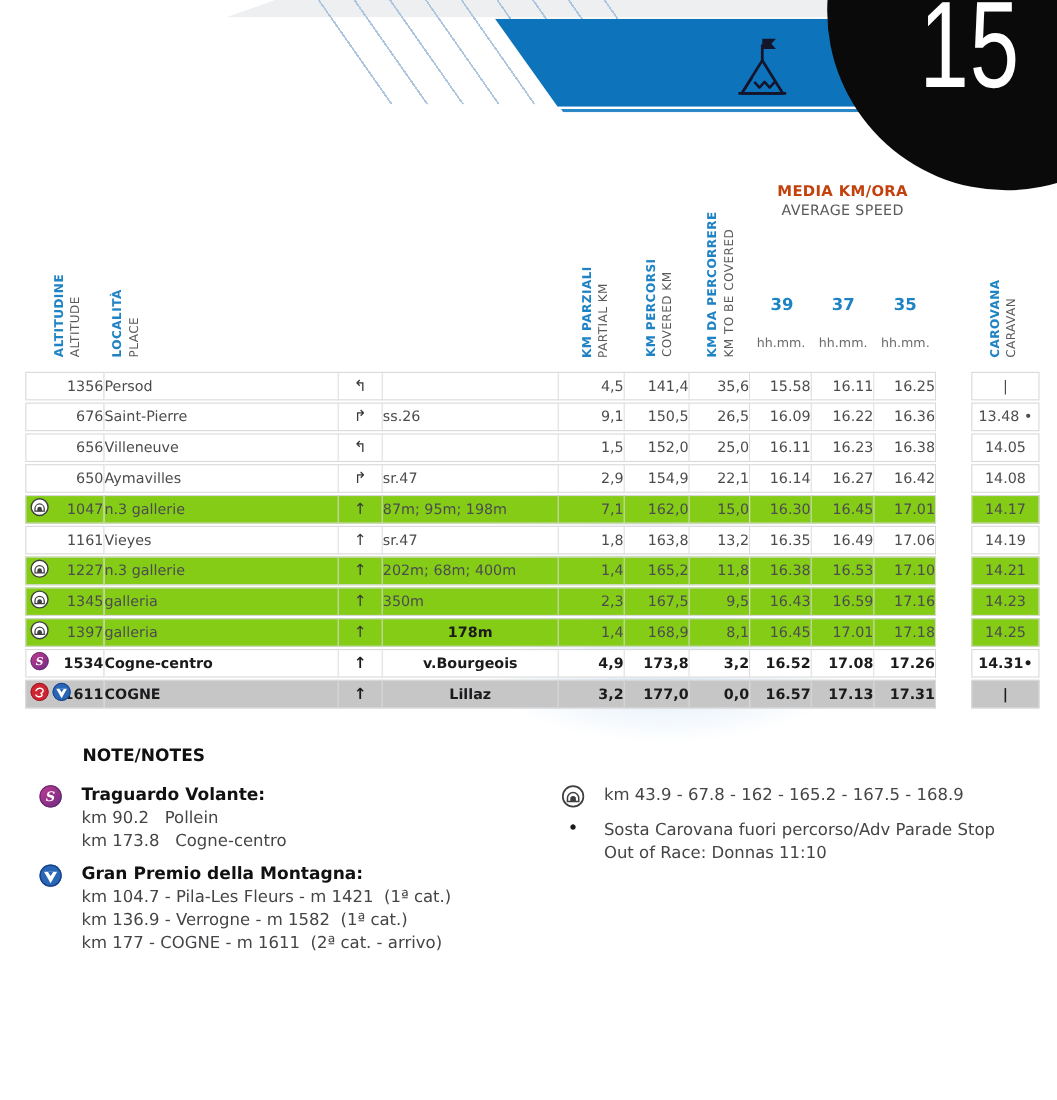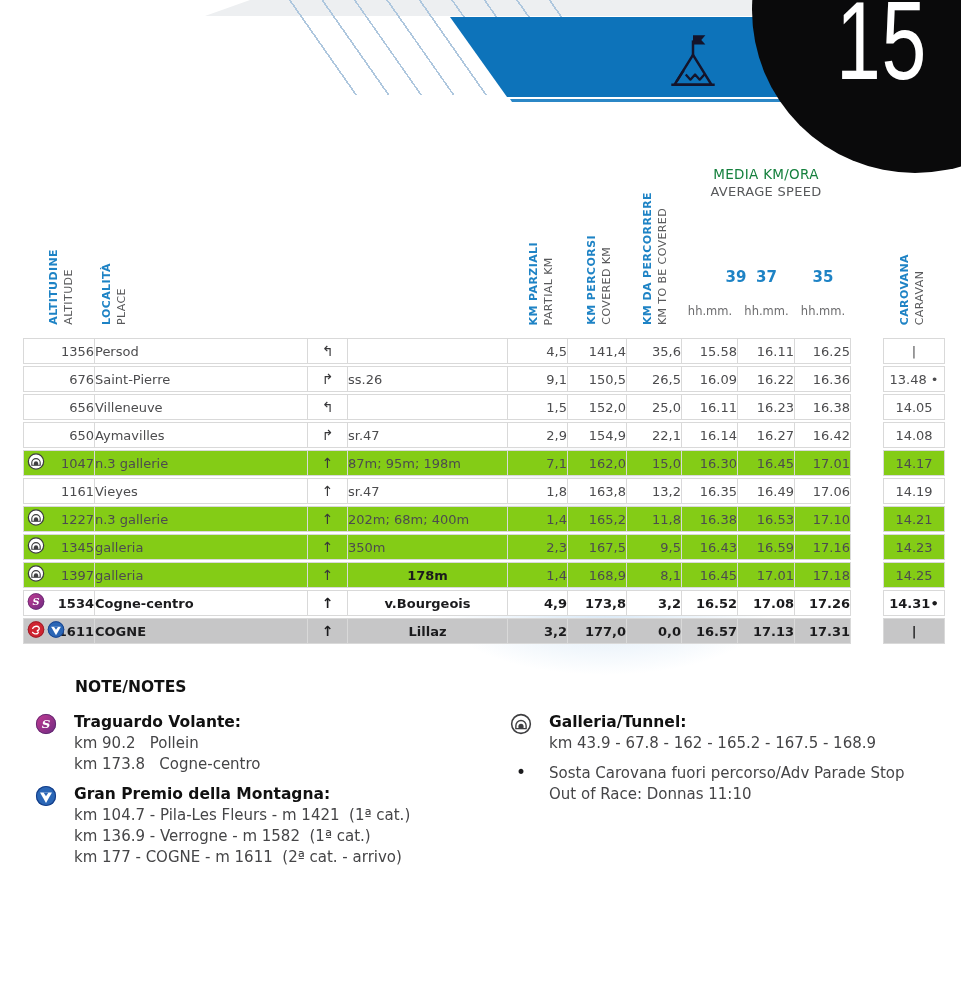--- a/index.html
+++ b/index.html
@@ -28,21 +28,21 @@
     background:radial-gradient(closest-side,rgba(170,185,200,.22),rgba(170,185,200,0));}
   .wm2{position:absolute;left:440px;top:545px;width:330px;height:130px;border-radius:50%;
     background:radial-gradient(closest-side,rgba(120,175,225,.28),rgba(120,175,225,0));}
 
   
   .vlabel{position:absolute;writing-mode:vertical-rl;transform:rotate(180deg);
     bottom:675px;white-space:nowrap;line-height:15px;}
   .vlabel .it{display:block;color:#1e83c5;font-weight:700;font-size:11px;letter-spacing:.4px;}
   .vlabel .en{display:block;color:#58595b;font-weight:400;font-size:11px;letter-spacing:.4px;}
   .avg-head{position:absolute;left:661px;top:166px;width:210px;text-align:center;z-index:1;}
-  .avg-head .it{color:#15803d;font-weight:400;font-size:13.5px;letter-spacing:.3px;}
+  .avg-head .it{color:#c2410c;font-weight:700;font-size:13.5px;letter-spacing:.3px;}
   .avg-head .en{color:#58595b;font-size:13px;letter-spacing:.3px;margin-top:2px;}
   .speed{position:absolute;top:268px;text-align:center;color:#1e83c5;font-weight:700;font-size:15px;}
   .hhmm{position:absolute;top:304px;text-align:center;color:#6b6b6d;font-size:11.5px;}
 
   
   table.itin{position:absolute;left:23px;top:336px;width:922px;table-layout:fixed;
     border-collapse:separate;border-spacing:0 2px;font-size:13px;color:#4c4c4e;}
   table.itin td{height:26px;padding:0;vertical-align:middle;background:#fff;
     border-top:1px solid #d9d9d9;border-bottom:1px solid #d9d9d9;border-right:1px solid #d9d9d9;
     box-sizing:border-box;overflow:hidden;}
@@ -119,21 +119,21 @@
   </div>
   <div class="vlabel" style="left:897px">
     <span class="it">CAROVANA</span>
     <span class="en">CARAVAN</span>
   </div>
 
   <div class="avg-head">
     <div class="it">MEDIA KM/ORA</div>
     <div class="en">AVERAGE SPEED</div>
   </div>
-  <div class="speed" style="left:708px;width:56px">39</div>
+  <div class="speed" style="left:683px;width:56px">39</div>
   <div class="speed" style="left:738px;width:57px">37</div>
   <div class="speed" style="left:795px;width:56px">35</div>
   <div class="hhmm" style="left:682px;width:56px">hh.mm.</div>
   <div class="hhmm" style="left:738px;width:57px">hh.mm.</div>
   <div class="hhmm" style="left:795px;width:56px">hh.mm.</div>
 
   <table class="itin">
     <colgroup>
       <col style="width:72px">
         <col style="width:213px">
@@ -396,21 +396,20 @@
   <div id="notes-right" class="notes-col">
       <div class="note-item">
         <span class="note-icon">
           <svg width="22" height="22" viewBox="0 0 24 24">
             <circle cx="12" cy="12" r="10.2" fill="#fff" stroke="#3e3e40" stroke-width="1.7"></circle>
             <path d="M6.4 17 v-3.2 a5.6 5.6 0 0 1 11.2 0 V17 z" fill="none" stroke="#3e3e40" stroke-width="1.5"></path>
             <path d="M9.2 17 v-2.6 a2.8 2.8 0 0 1 5.6 0 V17 z" fill="#3e3e40"></path>
           </svg>
         </span>
         <div>
-          <div class="note-title">Galleria/Tunnel:</div>
           <div class="note-line">km 43.9 - 67.8 - 162 - 165.2 - 167.5 - 168.9</div>
         </div>
       </div>
       <div class="note-item">
         <span class="note-icon">
           <span class="dot">•</span>
         </span>
         <div>
           <div class="note-line">Sosta Carovana fuori percorso/Adv Parade Stop</div>
           <div class="note-line">Out of Race: Donnas 11:10</div>

